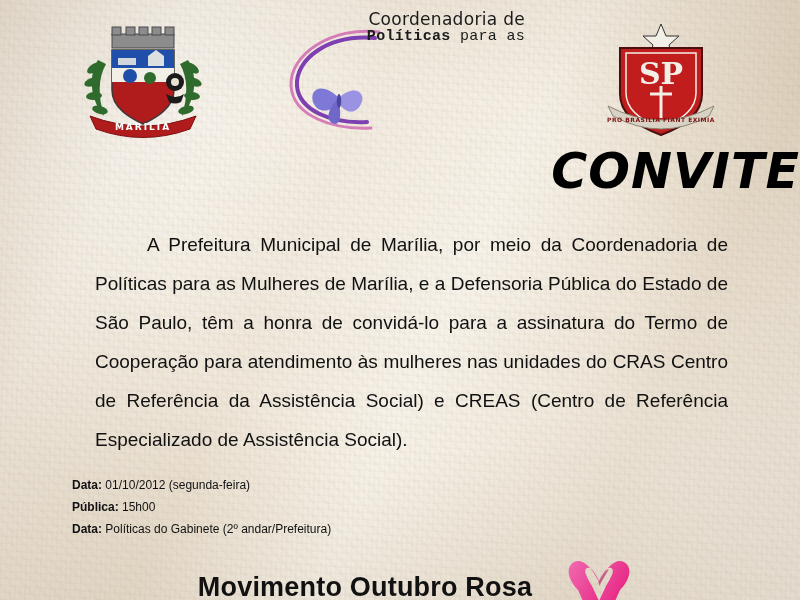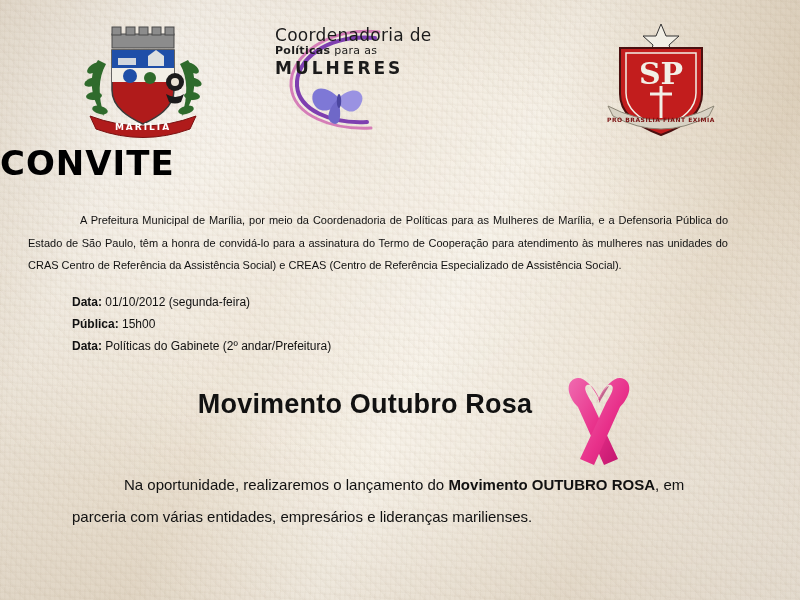--- a/index.html
+++ b/index.html
@@ -64,67 +64,68 @@
   .crest-right {
     position: absolute;
     right: 78px;
     top: 22px;
     width: 122px;
     height: 120px;
   }
   .coord-logo {
     position: absolute;
     left: 50%;
-    top: 26px;
+    top: 10px;
     transform: translateX(-50%);
     width: 250px;
-    text-align: left;
+    text-align: right;
   }
   .coord-logo .cl-line1,
   .coord-logo .cl-line2,
   .coord-logo .cl-line3 {
     font-family: "DejaVu Sans", sans-serif;
     color: #1b1b1b;
     line-height: 1.12;
     letter-spacing: 0.3px;
   }
   .coord-logo .cl-line1 { font-size: 17px; font-weight: normal; }
-  .coord-logo .cl-line2 { font-size: 11px; font-weight: bold; }
+  .coord-logo .cl-line2 { font-size: 15px; font-weight: bold; font-family: Liberation Mono, monospace; }
   .coord-logo .cl-line2 .thin { font-weight: normal; }
   .coord-logo .cl-line3 {
     font-size: 17px;
     font-weight: bold;
     letter-spacing: 3px;
     margin-top: 2px;
   }
   .coord-swoosh {
     position: absolute;
     left: 50%;
     top: 24px;
     transform: translateX(-50%);
     width: 250px;
     height: 110px;
     pointer-events: none;
   }
 
   
   .title {
-    text-align: left;
+    text-align: right;
     font-family: "DejaVu Sans", sans-serif;
-    font-size: 34px;
+    font-size: 49px;
     font-weight: bold;
     color: #000;
     letter-spacing: 1px;
     margin-top: -2px;
+    font-style: italic;
   }
 
   
   .body-text {
-    margin: 26px 72px 0 28px;
-    font-size: 11px;
+    margin: 26px 72px 0 95px;
+    font-size: 19px;
     color: #111;
     text-align: justify;
     line-height: 2.05;
     text-indent: 52px;
   }
 
   
   .info {
     margin: 14px 72px 0 72px;
     font-size: 12px;
@@ -229,21 +230,20 @@
           <path d="M0 0 C-16 -16 -30 -10 -26 4 C-22 16 -8 14 0 6 Z" fill="#7e78d6"></path>
           <path d="M0 0 C14 -14 28 -6 22 6 C16 18 6 14 0 6 Z" fill="#9a92e2"></path>
           <path d="M-2 2 C-12 12 -14 24 -4 26 C2 26 2 14 0 6 Z" fill="#6f68c8"></path>
           <ellipse cx="0" cy="3" rx="2.2" ry="7" fill="#4b46a0"></ellipse>
         </g>
       </svg>
 
       <div class="coord-logo">
         <div class="cl-line1">Coordenadoria de</div>
         <div class="cl-line2"><span>Políticas</span><span class="thin"> para as</span></div>
-        <div class="cl-line3">MULHERES</div>
       </div>
 
       <svg class="crest-right" viewBox="0 0 122 120">
 
         <path d="M61 2 l5 12 h13 l-10 9 l4 13 l-12 -8 l-12 8 l4 -13 l-10 -9 h13 z" fill="#f2efe6" stroke="#333" stroke-width="1"></path>
 
         <path d="M20 26 H102 V72 C102 94 80 106 61 113 C42 106 20 94 20 72 Z" fill="#c21d1d" stroke="#4a1010" stroke-width="2"></path>
         <path d="M26 31 H96 V71 C96 90 77 100 61 106 C45 100 26 90 26 71 Z" fill="none" stroke="#f2efe6" stroke-width="1.5"></path>
         <text x="61" y="62" font-family="DejaVu Serif, serif" font-size="30" font-weight="bold" fill="#f2efe6" text-anchor="middle">SP</text>
 

